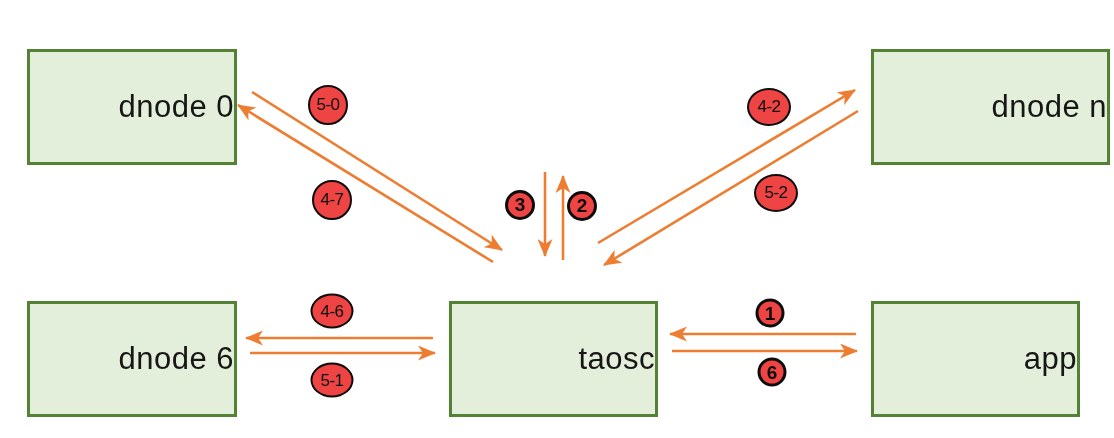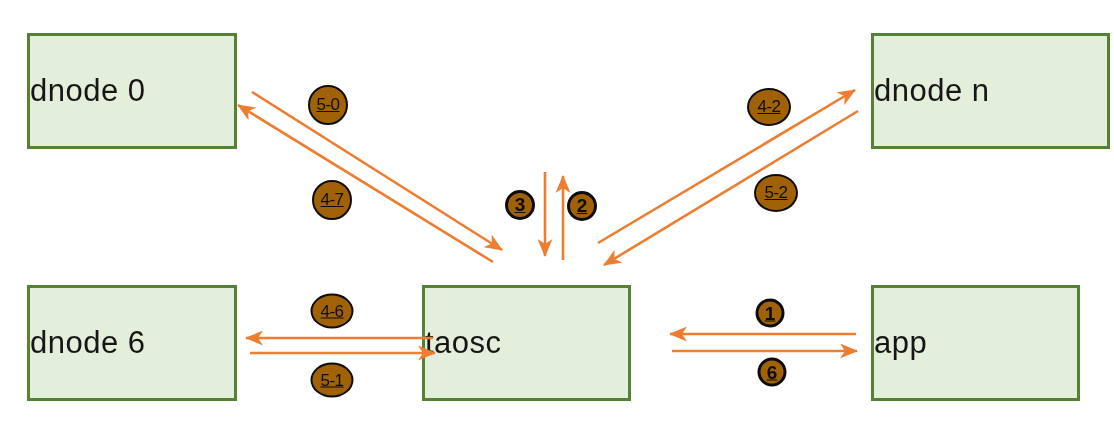--- a/index.html
+++ b/index.html
@@ -18,61 +18,61 @@
     pointer-events: none;
     z-index: 2;
   }
   .node {
     position: absolute;
     box-sizing: border-box;
     background: #e3efda;
     border: 3px solid #548235;
     display: flex;
     align-items: center;
-    justify-content: flex-start;
+    justify-content: flex-end;
     z-index: 1;
+    margin-top: 16px;
   }
   .node span {
     font-size: 31px;
     color: #161616;
     letter-spacing: 0.5px;
     white-space: nowrap;
   }
   .badge {
     position: absolute;
     box-sizing: border-box;
-    background: #a16207;
+    background: #ef4444;
     border: 2.5px solid #0d0d0d;
     border-radius: 50%;
     display: flex;
     align-items: center;
     justify-content: center;
     transform: translate(-50%, -50%);
     color: #0d0d0d;
     z-index: 3;
-    text-decoration: underline;
   }
   .badge.multi { font-size: 17px; letter-spacing: -0.5px; }
   .badge.single { font-size: 19px; font-weight: bold; border-width: 3px; }
 </style>
 </head>
 <body>
 
 <div class="canvas">
 
   <div class="node" style="left:27px; top:33px; width:210px; height:116px">
     <span>dnode 0</span>
   </div>
   <div class="node" style="left:871px; top:33px; width:239px; height:116px">
     <span>dnode n</span>
   </div>
   <div class="node" style="left:27px; top:285px; width:210px; height:116px">
     <span>dnode 6</span>
   </div>
-  <div class="node" style="left:422px; top:285px; width:209px; height:116px">
+  <div class="node" style="left:449px; top:285px; width:209px; height:116px">
     <span>taosc</span>
   </div>
   <div class="node" style="left:871px; top:285px; width:209px; height:116px">
     <span>app</span>
   </div>
 
   <svg class="arrow-layer" viewBox="0 0 1114 438" xmlns="http://www.w3.org/2000/svg">
     <defs>
       <marker id="ah" markerUnits="userSpaceOnUse" markerWidth="19" markerHeight="15" refX="17" refY="7.5" orient="auto">
         <path d="M0,0 L18,7.5 L0,15 L5,7.5 Z" fill="#ed7d31"></path>

